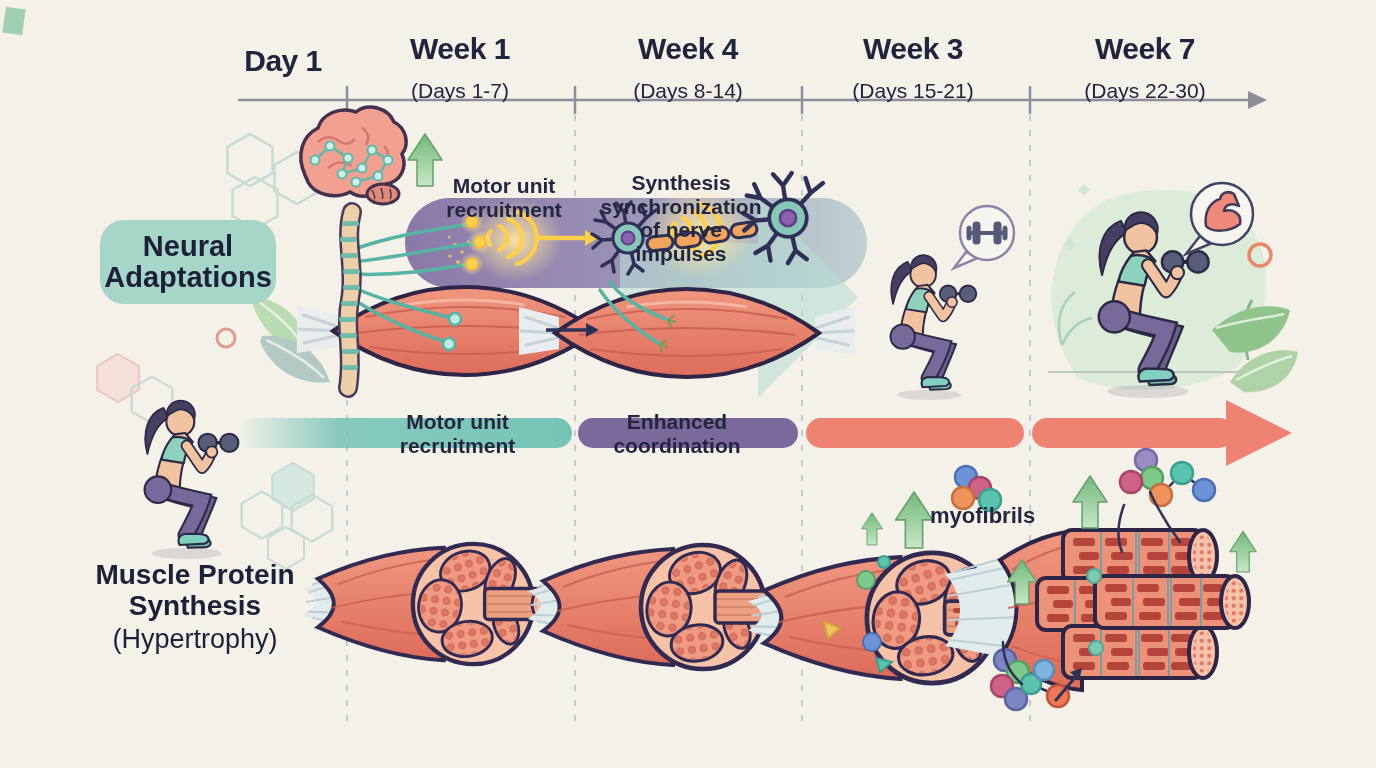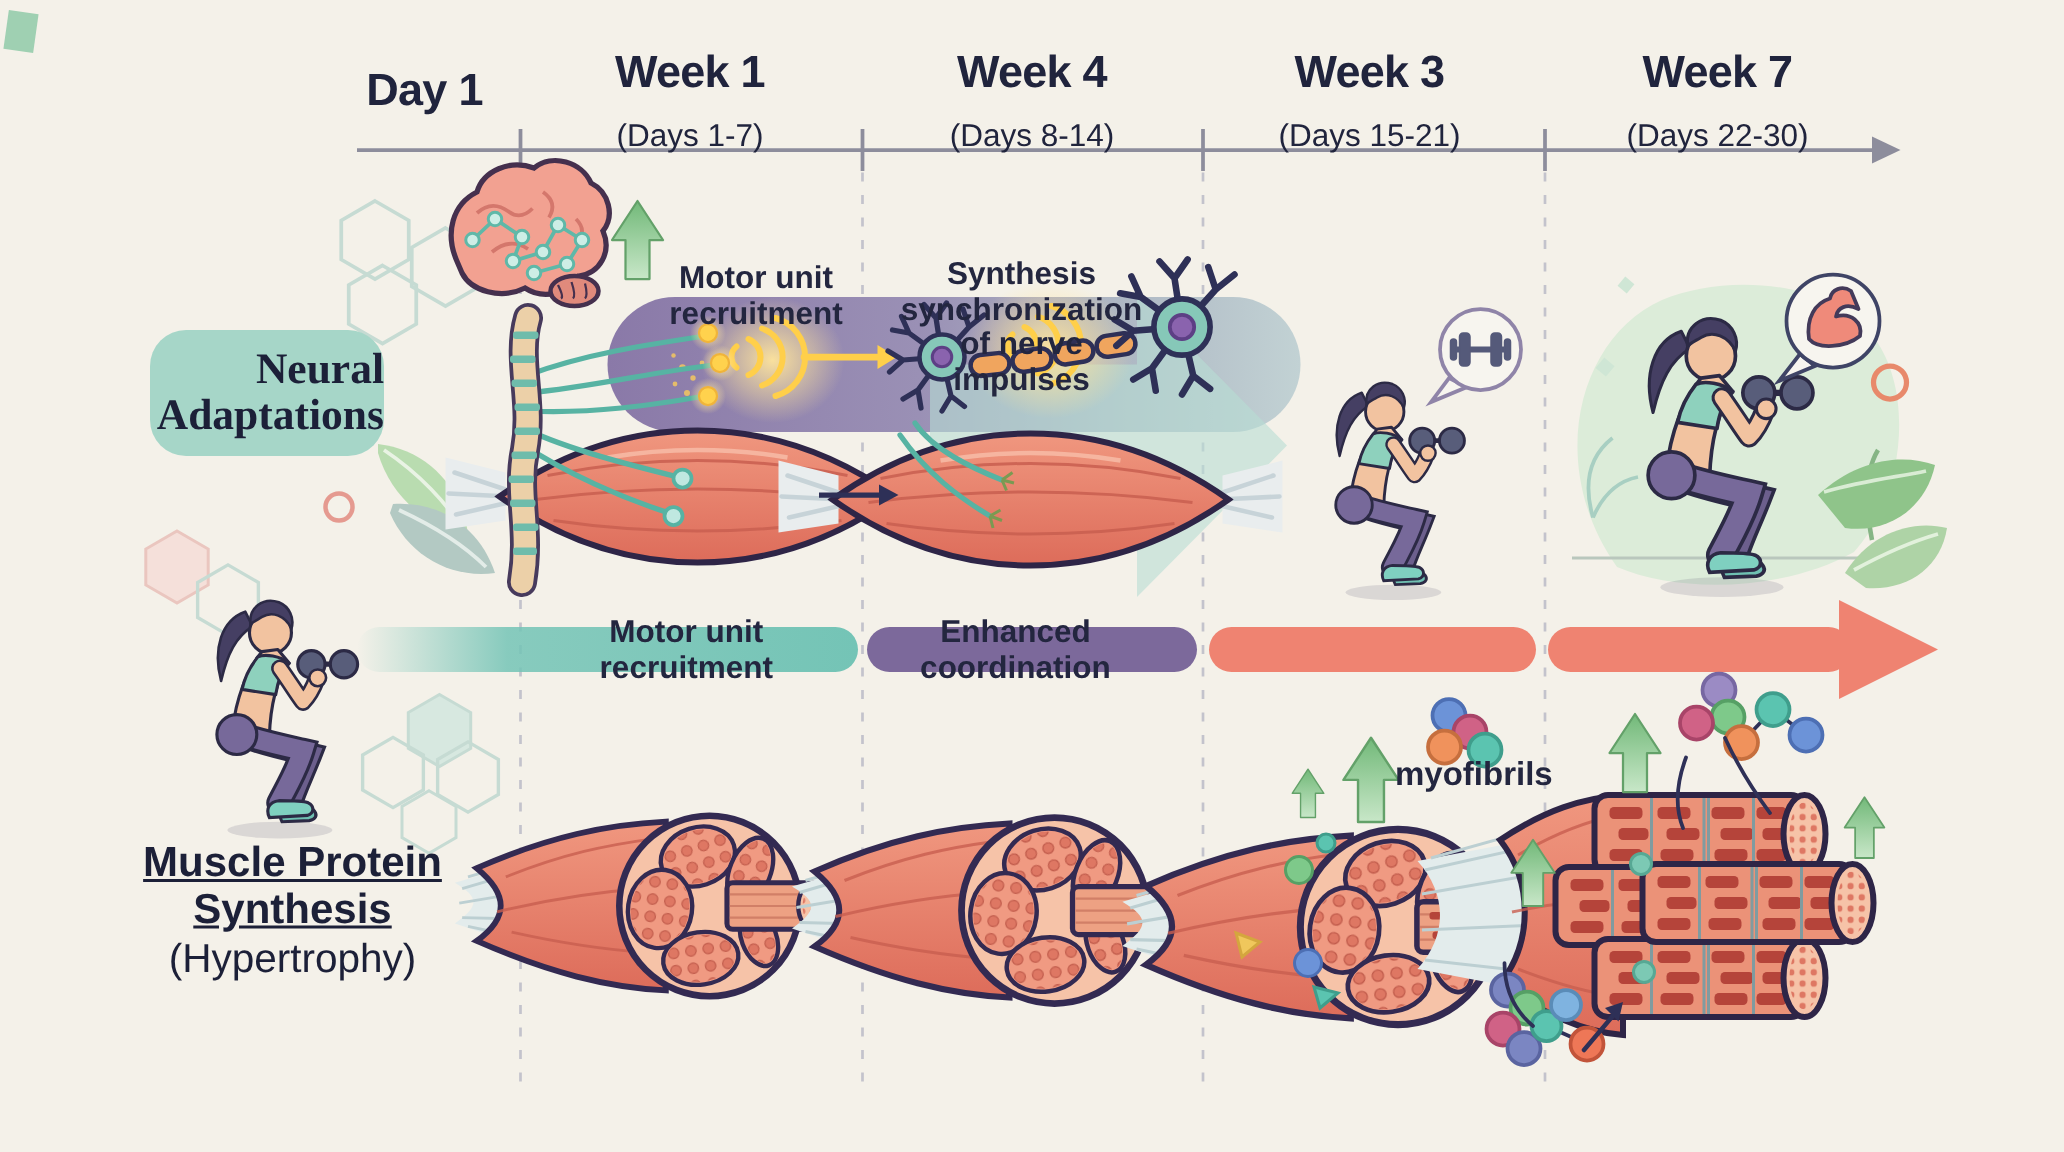--- a/index.html
+++ b/index.html
@@ -2,25 +2,25 @@
 <html><head>
 <meta charset="utf-8">
 <style>
   html,body{margin:0;padding:0;background:#e8e6df;}
   .canvas{position:relative;width:1376px;height:768px;background:#f4f1e9;overflow:hidden;
           font-family:"Liberation Sans",sans-serif;color:#20243d;}
   .tl-col{position:absolute;transform:translateX(-50%);text-align:center;color:#20243d;}
   .tl-title{font-size:30px;font-weight:700;letter-spacing:-0.5px;line-height:1;}
   .tl-sub{font-size:21px;font-weight:400;margin-top:16px;line-height:1;}
   .anno{position:absolute;text-align:center;font-size:21px;font-weight:700;line-height:1.12;color:#23263f;margin-top:44px;}
-  .neural-box{position:absolute;left:100px;top:220px;width:156px;height:84px;background:#a6d6c8;
-              border-radius:24px;display:flex;align-items:center;justify-content:center;text-align:right;
-              font-size:29px;font-weight:700;line-height:1.08;color:#1c2038;font-family:Liberation Serif, serif;}
+  .neural-box{position:absolute;left:100px;top:220px;width:176px;height:84px;background:#a6d6c8;
+              border-radius:24px;display:flex;align-items:center;justify-content:center;text-align:center;
+              font-size:29px;font-weight:700;line-height:1.08;color:#1c2038;}
   .hyper{position:absolute;left:84px;top:560px;width:222px;text-align:center;color:#1c2038;}
-  .hyper-main{font-size:28px;font-weight:700;line-height:1.1;text-decoration:underline;}
+  .hyper-main{font-size:28px;font-weight:700;line-height:1.1;}
   .hyper-sub{font-size:27px;font-weight:400;margin-top:2px;}
   .myof{position:absolute;left:930px;top:503px;font-size:22px;font-weight:600;color:#23263f;}
   svg{position:absolute;left:0;top:0;}
 </style>
 </head>
 <body>
 
 <div class="canvas">
 
 <svg width="1376" height="768" viewBox="0 0 1376 768">

